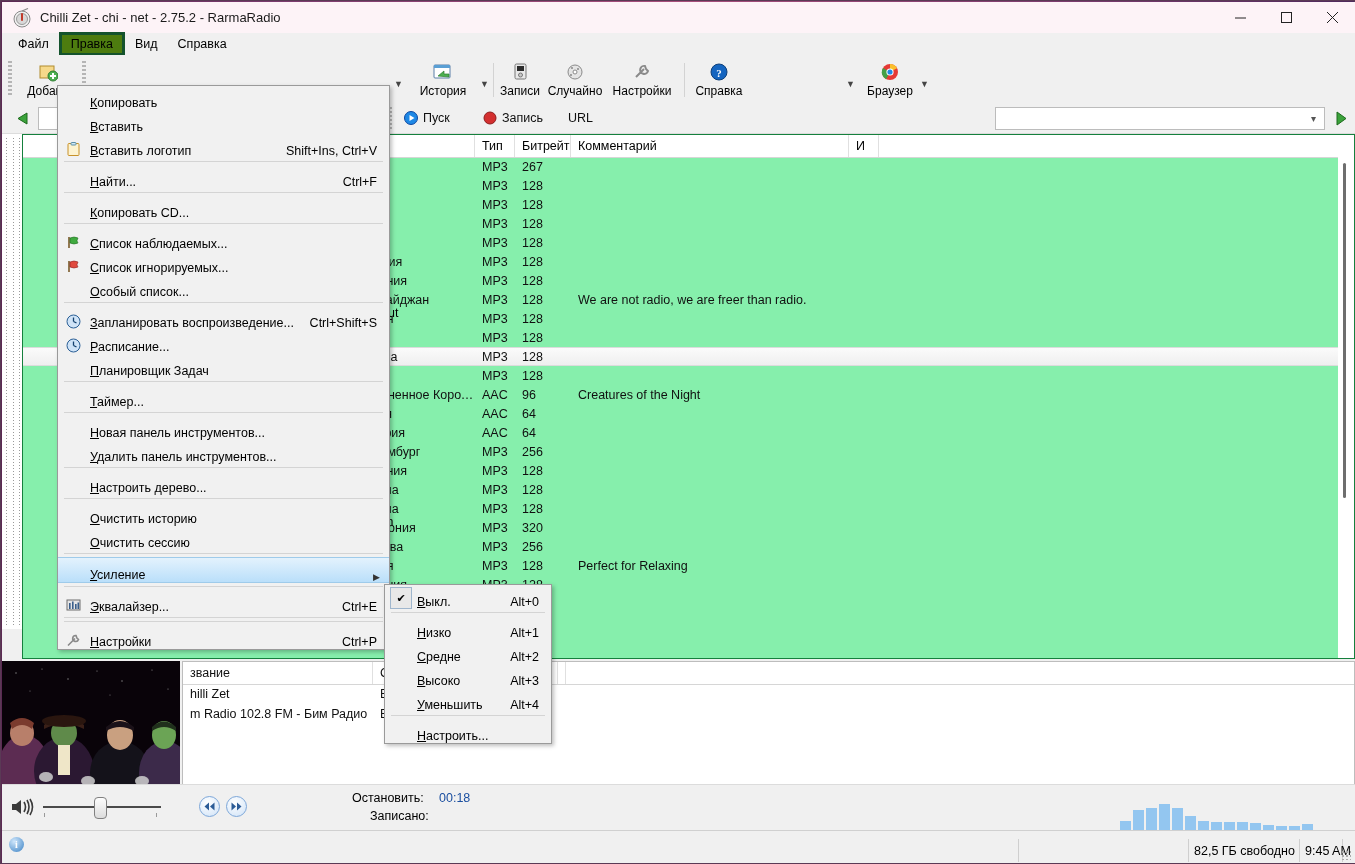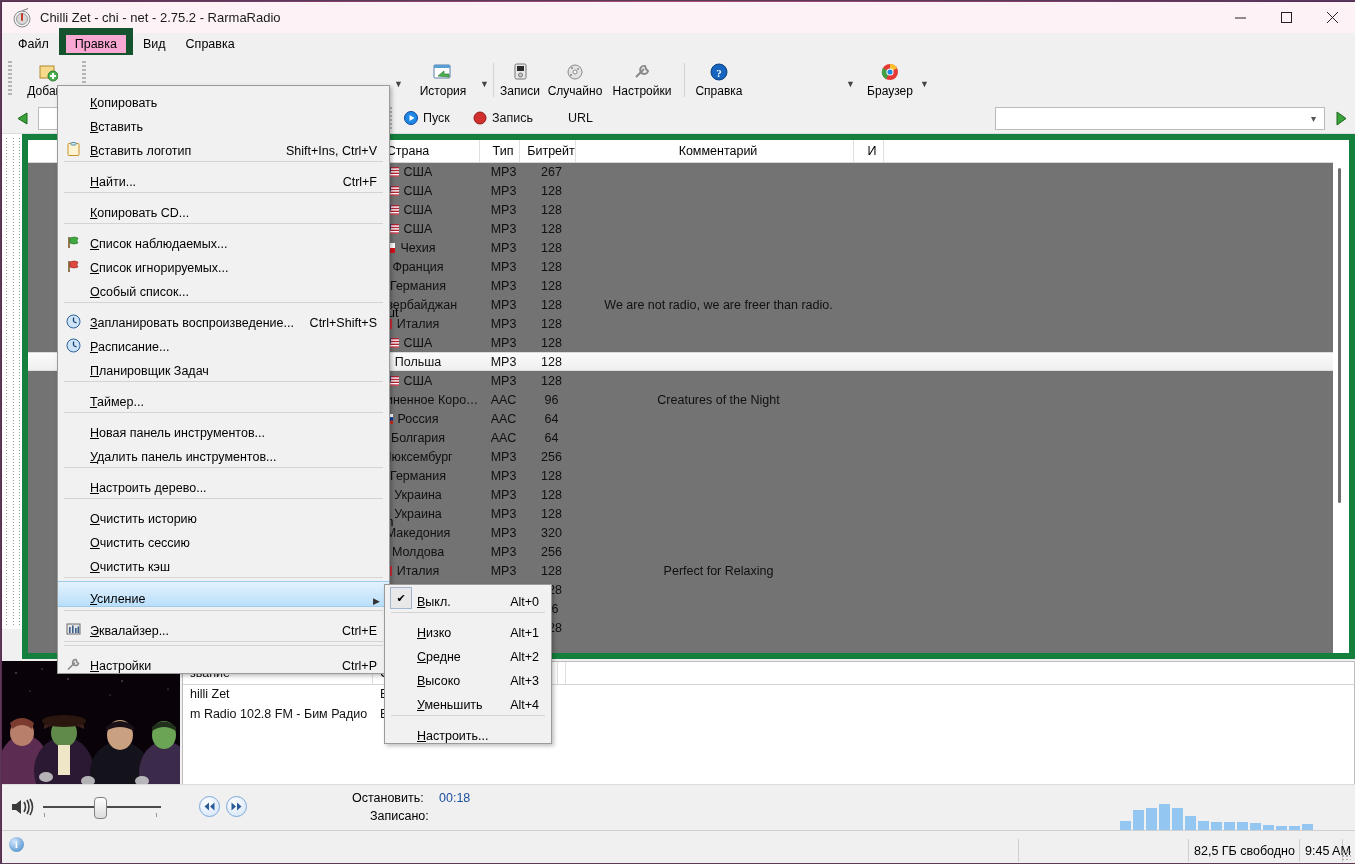--- a/index.html
+++ b/index.html
@@ -19,21 +19,21 @@
   #titlebar .tb-title{font-size:13px;color:#1a1a1a;}
   .wincontrols{position:absolute;right:0;top:0;height:31px;display:flex;}
   .wincontrols div{width:46px;height:31px;display:flex;align-items:center;justify-content:center;font-size:13px;color:#222;}
 
   
   #client{position:absolute;left:1px;top:32px;width:1353px;height:830px;background:#f0f0f0;}
 
   
   #menubar{position:absolute;left:0;top:0;width:100%;height:22px;background:#f0f0f0;display:flex;align-items:center;padding-left:6px;box-sizing:border-box;}
   .menu-item{padding:3px 10px;font-size:12.5px;color:#000;line-height:14px;}
-  .menu-item.active{background:#f9a8d4;border:7px solid #14532d;padding:2px 9px;}
+  .menu-item.active{background:#4d7c0f;border:3px solid #14532d;padding:2px 9px;}
 
   
   #toolbar{position:absolute;left:0;top:22px;width:100%;height:48px;background:#f0f0f0;border-bottom:1px solid #dcdcdc;}
   .tb-grip{position:absolute;top:6px;width:4px;height:36px;
       background-image:repeating-linear-gradient(180deg,#b5b5b5 0 2px,transparent 2px 4px);}
   .tbbtn{position:absolute;top:4px;width:auto;height:42px;display:flex;flex-direction:column;align-items:center;justify-content:flex-start;padding:2px 6px 0;box-sizing:border-box;}
   .tbbtn .ico{height:22px;display:flex;align-items:center;justify-content:center;}
   .tbbtn .lbl{font-size:12px;color:#000;margin-top:1px;white-space:nowrap;}
   .tb-sep{position:absolute;top:8px;width:1px;height:34px;background:#d3d3d3;}
   .tb-arrow{position:absolute;font-size:9px;color:#444;top:24px;}
@@ -46,21 +46,21 @@
   .urlcombo .chev{margin-left:auto;margin-right:8px;font-size:10px;color:#555;}
 
   
   #treepanel{position:absolute;left:0;top:101px;width:20px;bottom:234px;background:#fff;border-right:1px solid #bdbdbd;}
   .tree-dots{position:absolute;left:4px;top:4px;bottom:4px;width:1px;
     background-image:repeating-linear-gradient(180deg,#9a9a9a 0 1px,transparent 1px 3px);}
   
   #leftband{position:absolute;left:0;top:101px;width:20px;bottom:234px;}
 
   
-  #listwrap{position:absolute;left:20px;top:101px;right:0;height:525px;background:#737373;border:6px solid #15803d;box-sizing:border-box;text-align:center;}
+  #listwrap{position:absolute;left:20px;top:101px;right:0;height:525px;background:#86efac;border:1px solid #15803d;box-sizing:border-box;}
   #listhdr{position:absolute;left:0;top:0;right:0;height:22px;background:#fff;border-bottom:1px solid #d6d6d6;display:flex;font-size:12.5px;}
   #listhdr .hcell{height:22px;line-height:22px;padding-left:7px;box-sizing:border-box;border-right:1px solid #e0e0e0;color:#000;overflow:hidden;white-space:nowrap;}
   #rows{position:absolute;left:0;top:22px;right:16px;bottom:0;overflow:hidden;}
   .row{height:19px;display:flex;align-items:center;font-size:12.5px;white-space:nowrap;}
   .row.sel{background:linear-gradient(180deg,#fbfbfb,#efefef);border-top:1px solid #dcdcdc;border-bottom:1px solid #dcdcdc;height:17px;}
   .row .c{overflow:hidden;text-overflow:ellipsis;padding-left:7px;box-sizing:border-box;}
   .flag{display:inline-block;width:14px;height:10px;margin-right:5px;vertical-align:-1px;border:1px solid rgba(0,0,0,.25);box-sizing:border-box;}
   .vsb{position:absolute;right:0;top:22px;bottom:0;width:16px;background:#fff;}
   .vsb .thumb{position:absolute;left:5px;top:6px;width:3px;height:335px;background:#6e6e6e;border-radius:2px;}
 
@@ -249,21 +249,21 @@
       </div>
       <div class="urlcombo" style="left:36px;width:24px;background:#fff"></div>
       <div class="b2grip" style="left:386px"></div>
       <div class="b2btn" style="left:396px">
         <svg width="14" height="14">
             <circle cx="7" cy="7" r="6.5" fill="#1e88e5" stroke="#0d47a1"></circle>
             <polygon points="5.5,4 10.5,7 5.5,10" fill="#fff"></polygon>
           </svg>
         <span>Пуск</span>
       </div>
-      <div class="b2btn" style="left:465px">
+      <div class="b2btn" style="left:475px">
         <svg width="14" height="14">
             <circle cx="7" cy="7" r="6" fill="#d32f2f" stroke="#8e1c1c"></circle>
           </svg>
         <span>Запись</span>
       </div>
       <div class="b2btn" style="left:560px">
         <span>URL</span>
       </div>
       <div class="urlcombo" style="left:993px;width:330px">
         <span style="padding-left:6px;color:#000"></span>
@@ -905,23 +905,20 @@
         <div class="mi">
           <span class="mtext"><u>Н</u>астроить дерево...</span>
         </div>
         <div class="sep"></div>
         <div class="mi">
           <span class="mtext"><u>О</u>чистить историю</span>
         </div>
         <div class="mi">
           <span class="mtext"><u>О</u>чистить сессию</span>
         </div>
-        <div class="mi">
-          <span class="mtext"><u>О</u>чистить кэш</span>
-        </div>
         <div class="sep"></div>
         <div class="mi hl">
           <span class="mtext"><u>У</u>силение</span>
           <span class="sub-arrow">▶</span>
         </div>
         <div class="sep"></div>
         <div class="mi">
           <span class="mico">
             <svg width="15" height="15">
               <rect x="1" y="2" width="13" height="10" fill="#e6e6e6" stroke="#6f6f6f"></rect>

